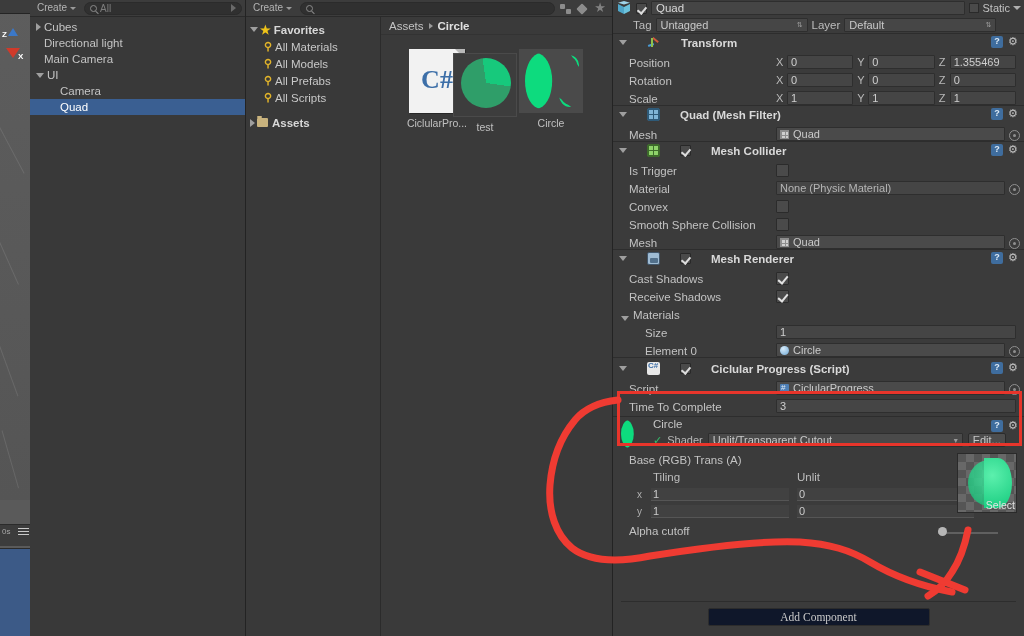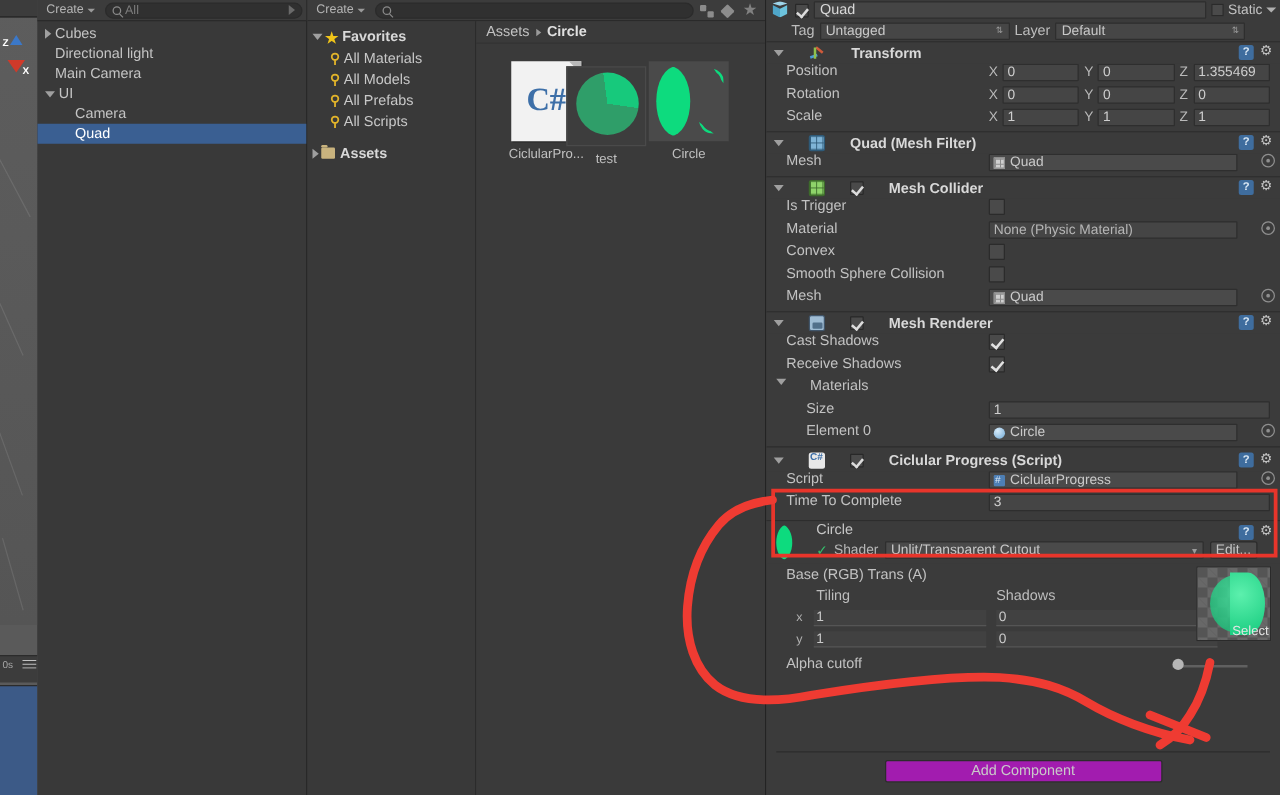--- a/index.html
+++ b/index.html
@@ -210,21 +210,21 @@
     background:#3b3b3b; position:relative;
   }
   .comp-header .title { font-size:11.5px;font-weight:bold;color:#d9d9d9; }
   .foldout { width:0;height:0;flex:none;
     border-left:4px solid transparent;border-right:4px solid transparent;border-top:5px solid #9f9f9f;}
   .comp-icons { position:absolute;right:5px;top:2px;display:flex;gap:4px;align-items:center;}
   .help-icon { width:12px;height:12px;background:#3f6d9e;border-radius:2px;color:#dce9f5;font-size:9px;
     text-align:center;line-height:11px;font-weight:bold;}
   .gear-icon { width:12px;height:12px;position:relative;color:#c2c2c2;font-size:11px;line-height:11px;text-align:center;}
 
-  .prop-row { height:18px; display:flex;align-items:flex-start; padding-left:16px; font-size:11.5px;color:#c2c2c2;gap:15px;}
+  .prop-row { height:18px; display:flex;align-items:flex-end; padding-left:16px; font-size:11.5px;color:#c2c2c2;}
   .prop-row .pname { width:147px; flex:none; }
   .prop-row .pname.ind { padding-left:16px; width:147px;}
   .vec3 { display:flex; gap:4px; flex:1; padding-right:8px;}
   .vec-item { display:flex;align-items:center;gap:3px;flex:1;}
   .vec-item .ax { color:#b9b9b9;font-size:11px;width:8px;}
   .field {
     flex:1;height:14px;background:#454545;border:1px solid #2e2e2e;border-radius:1px;
     color:#cfcfcf;font-size:11px;padding:0 3px;line-height:12px;
   }
   .objfield {
@@ -291,22 +291,22 @@
     background:radial-gradient(circle at 30% 35%,#5cf0ad,#13c97c);}
   .select-lbl { position:absolute;right:9px;top:48px;font-size:10.5px;color:#e4e4e4;z-index:5;}
 
   .alpha-row { height:22px;display:flex;align-items:center;padding-left:16px;font-size:11.5px;color:#c2c2c2;}
   .alpha-slider { position:absolute;right:10px;display:flex;align-items:center;width:60px;}
   .alpha-slider .track{position:absolute;left:0;right:0;top:5px;height:2px;background:#606060;}
   .alpha-knob{width:9px;height:9px;background:#b6b6b6;border-radius:50%;position:relative;z-index:2;}
 
   .add-component {
     position:absolute; left:50%;transform:translateX(-50%); bottom:10px;
-    width:222px;height:18px;background:#a21caf;border:1px solid #2c2c2c;border-radius:2px;
-    color:#c9c9c9;font-size:11.5px;text-align:center;line-height:16px;
+    width:222px;height:18px;background:#0f172a;border:1px solid #2c2c2c;border-radius:2px;
+    color:#c9c9c9;font-size:11.5px;text-align:center;line-height:16px;font-family:Liberation Serif, serif;
   }
 
   
   #script-highlight {
     position:absolute; left:617px; top:391px; width:405px; height:55px;
     border:3px solid #e8352b; pointer-events:none; z-index: 50;
   }
   
   #annotation { position:absolute; left:0; top:0; width:1024px;height:636px; pointer-events:none; z-index:60;}
 </style>
@@ -721,21 +721,21 @@
           <div class="tiling-line">
             <span class="ax">x</span>
             <span class="tiling-field">1</span>
           </div>
           <div class="tiling-line">
             <span class="ax">y</span>
             <span class="tiling-field">1</span>
           </div>
         </div>
         <div class="tiling-col" style="width:185px;">
-          <div class="tiling-hdr" style="padding-left:8px;">Shadows</div>
+          <div class="tiling-hdr" style="padding-left:8px;">Unlit</div>
           <div class="tiling-line">
             <span class="tiling-field">0</span>
           </div>
           <div class="tiling-line">
             <span class="tiling-field">0</span>
           </div>
         </div>
       </div>
 
       <div class="alpha-row" style="position:relative;margin-left:-16px;padding-left:16px;">

